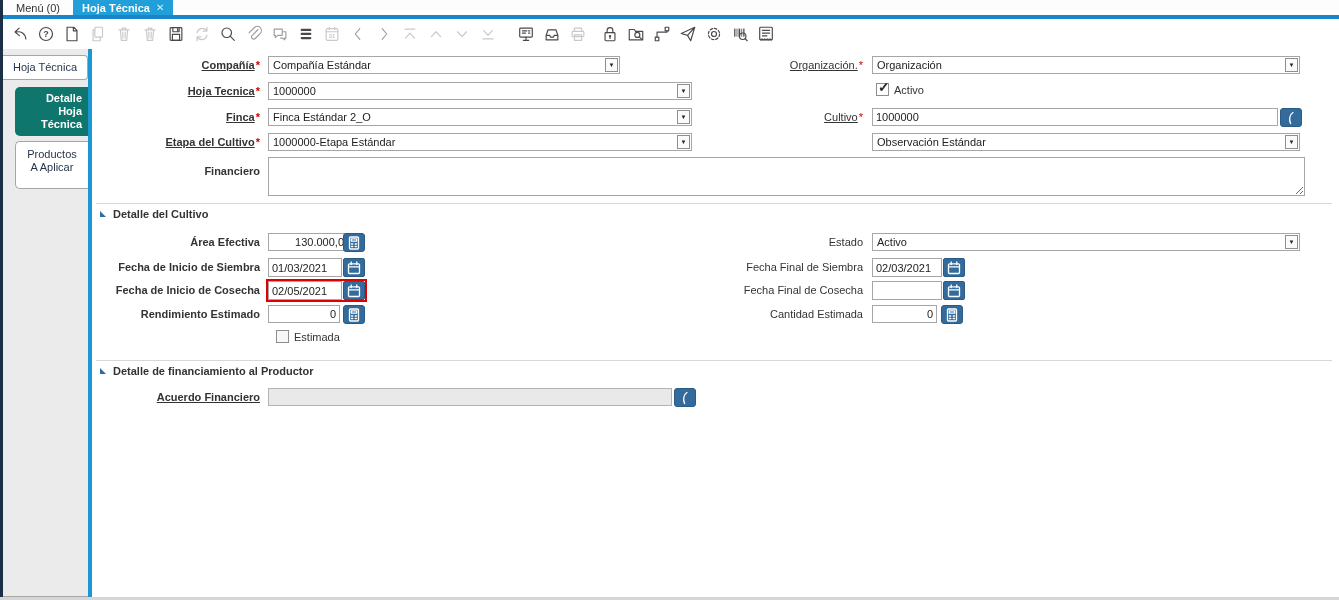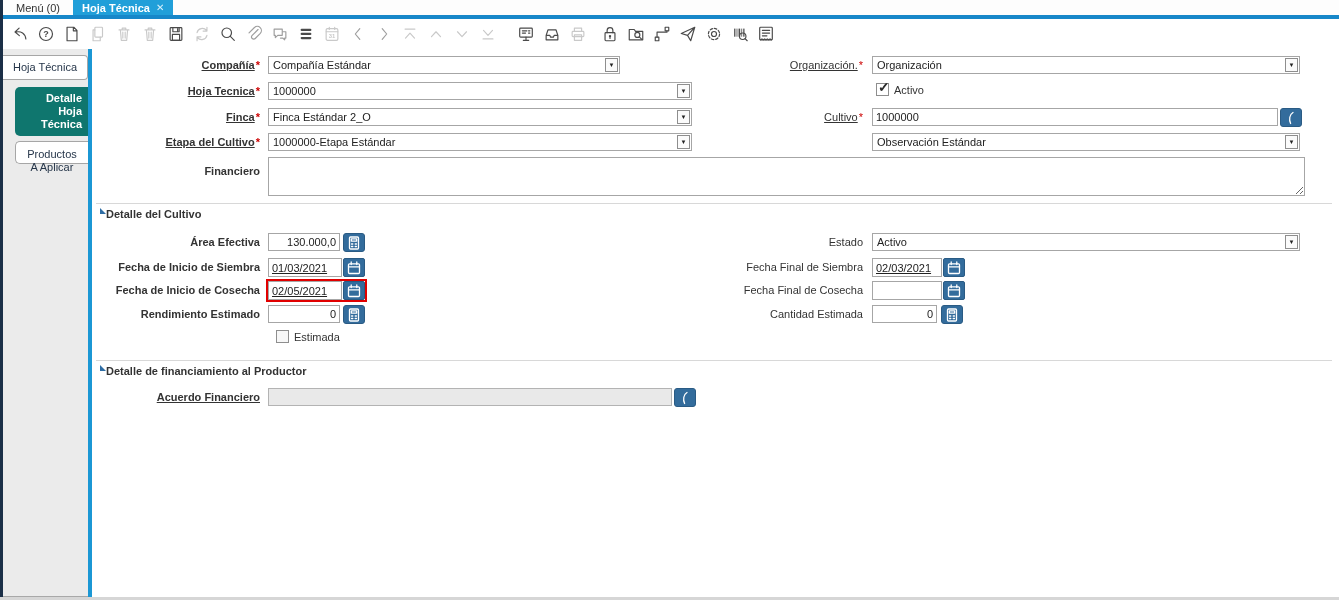--- a/index.html
+++ b/index.html
@@ -35,21 +35,21 @@
   .sidebar { position:absolute; left:3px; top:49px; width:85px; bottom:3px;
              background:#ebebeb; border-bottom:1px solid #a8a8a8; }
   .rail { position:absolute; left:88px; top:49px; width:4px; bottom:3px; background:#1b97d4; }
   .stab { position:absolute; font-size:11px; line-height:13px; cursor:pointer; }
   .stab.top { left:0; right:0; top:6px; height:25px; background:#fff; border:1px solid #a6a6a6;
               border-left:none; border-radius:0 4px 4px 0; display:flex; align-items:center;
               justify-content:center; color:#26364a; }
   .stab.sel { left:12px; right:0; top:38px; height:49px; background:#0f766e; color:#fff;
               font-weight:bold; border-radius:5px 0 0 5px; text-align:right;
               padding:5px 6px 0 0; }
-  .stab.plain { left:12px; right:0; top:92px; height:23px; background:#fff; color:#26364a;
+  .stab.plain { left:12px; right:0; top:92px; height:48px; background:#fff; color:#26364a;
               border:1px solid #a6a6a6; border-right:none; border-radius:5px 0 0 5px;
               text-align:center; padding-top:6px; }
 
   
   .content { position:absolute; left:92px; top:49px; right:0; bottom:3px; background:#fff; }
   .lab { position:absolute; height:18px; line-height:18px; text-align:right; color:#333; white-space:nowrap; }
   .lab.l { left:0; width:168px;font-weight:bold; }
   .lab.r { left:540px; width:231px; }
   .lab .u { text-decoration:underline; }
   .req { color:#cc0000; margin-left:1px; }
@@ -60,39 +60,39 @@
   .combo .cbtn { width:13px; height:14px; margin:1px; border:1px solid #8e8e8e; background:#fbfbfb;
            display:flex; align-items:center; justify-content:center; font-size:6px; color:#222; flex:none; }
 
   .tinput { position:absolute; height:18px; border:1px solid #a6a6a6; background:#fff;
             font:11px "Liberation Sans",sans-serif; padding:0 3px; color:#222; }
   .tinput.num { text-align:right; }
   .tinput:disabled, .tinput.ro { background:#e9e9e9; border-color:#b3b3b3; color:#444; }
 
   .dgrp { position:absolute; display:flex; height:19px; }
   .dgrp .din { width:74px; height:19px; border:1px solid #a6a6a6; font:11px "Liberation Sans",sans-serif;
-               padding:0 3px; color:#222;text-decoration:underline; }
+               padding:0 3px; color:#222; }
   .dgrp.r .din { width:70px; }
   .bbtn { width:22px; height:19px; background:#336c9c; border:1px solid #2a5b84; border-radius:3px;
           display:flex; align-items:center; justify-content:center; color:#fff; cursor:pointer; flex:none; }
   .bbtn svg { width:14px; height:14px; display:block; }
   .dgrp .bbtn { margin-left:1px; border-radius:2px; }
   .redhl { outline:2px solid #e10000; }
 
   .cb { position:absolute; width:13px; height:13px; border:1px solid #8e8e8e; background:#fff; cursor:pointer; }
   .cb.empty { background:#f7f7f7; }
   .cb .ck { position:absolute; left:1px; top:-5px; font-size:14px; font-weight:bold; color:#2b2b2b; display:none; }
   .cb.checked .ck { display:block; }
   .cblab { position:absolute; height:14px; line-height:14px; color:#333; }
 
   .tarea { position:absolute; left:176px; top:108px; width:1037px; height:39px;
            border:1px solid #a6a6a6; resize:both; font:11px "Liberation Sans",sans-serif; padding:2px 3px; }
 
   .divider { position:absolute; left:4px; right:7px; height:1px; background:#d8d8d8; }
-  .sect { position:absolute; left:8px; display:flex; align-items:flex-start; 
+  .sect { position:absolute; left:8px; display:flex; align-items:center; gap:7px;
           font-weight:bold; color:#333; height:13px; line-height:13px; }
   .tri { width:0; height:0; border-left:6px solid #2e6da4; border-top:6px solid transparent; margin-bottom:2px; }
 </style>
 </head>
 <body>
 
 <svg width="0" height="0" style="position:absolute">
 <defs>
   <g id="i-undo">
         <path class="ln" d="M16.5 15.5 C16 9.5 11 6.5 5.5 7.8 M9 3.5 L4.5 7.8 L9.3 11.8"></path>
@@ -447,21 +447,21 @@
     <div class="lab l" style="top:113px"><span>Financiero</span></div>
     <textarea class="tarea" style=""></textarea>
 
     <div class="divider" style="top:154px"></div>
     <div class="sect" style="top:159px">
       <span class="tri"></span>
       <span>Detalle del Cultivo</span>
     </div>
 
     <div class="lab l" style="top:184px"><span>Área Efectiva</span></div>
-    <input class="tinput num" style="left: 176px; top: 184px; width: 72px;" readonly="" value="130.000,0">
+    <input class="tinput num" style="left: 176px; top: 184px; width: 80px;" readonly="" value="130.000,0">
     <div class="bbtn" style="position:absolute; left:251px; top:184px">
         <svg viewBox="0 0 14 14">
           <use href="#i-calc"></use>
         </svg>
       </div>
     <div class="lab r" style="top:184px"><span>Estado</span></div>
     <div class="combo" style="left:780px; top:184px; width:428px">
       <span class="ctext">Activo</span>
       <span class="cbtn">▼</span>
     </div>

